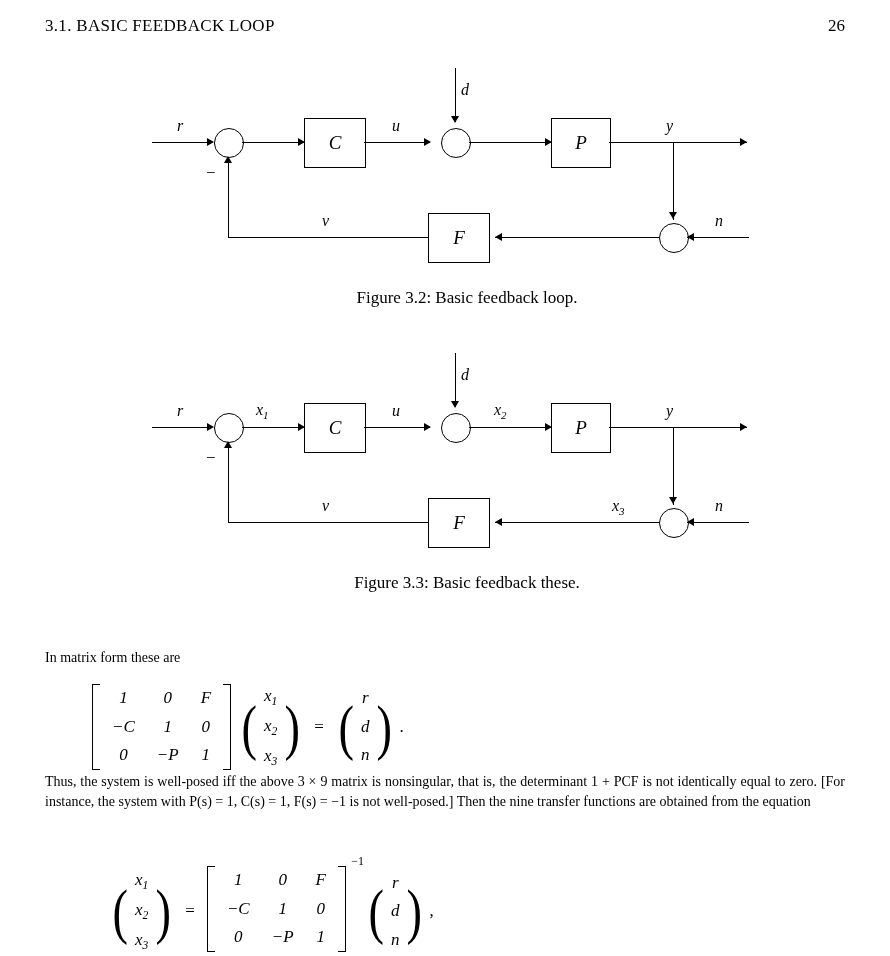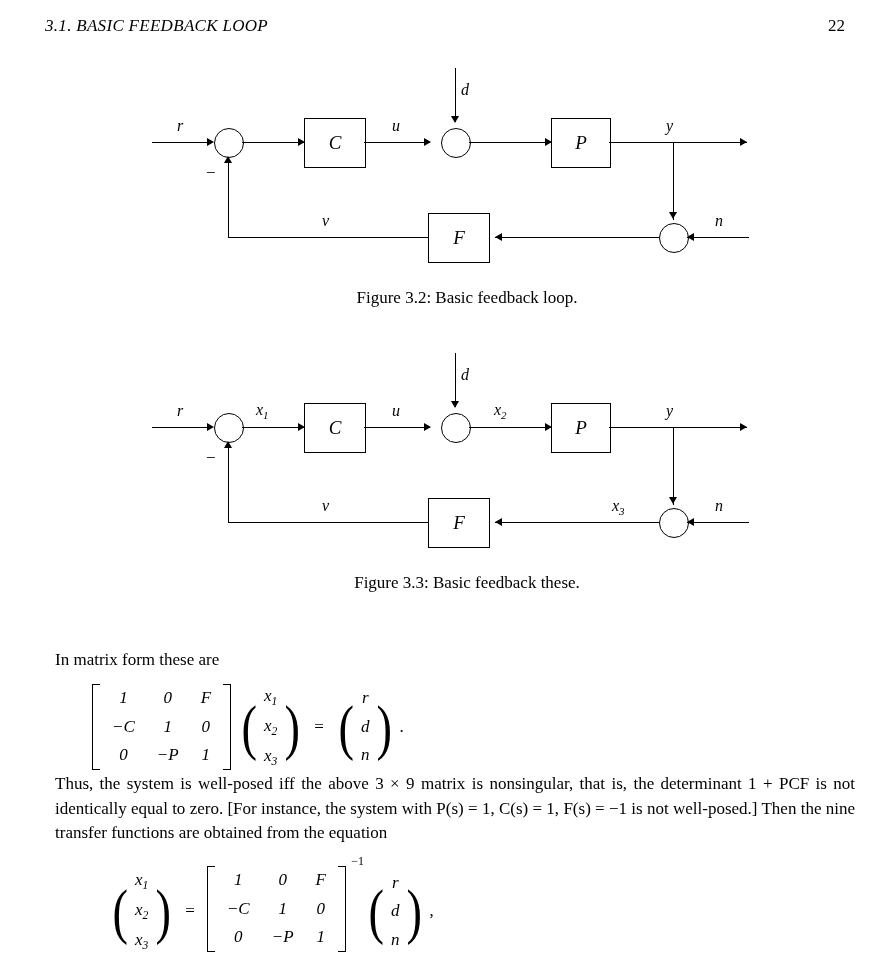--- a/index.html
+++ b/index.html
@@ -25,21 +25,20 @@
     position: absolute;
     top: 16px;
     left: 45px;
     right: 45px;
     height: 24px;
   }
   .header-title {
     position: absolute;
     left: 0;
     top: 0;
-    font-style: italic;
     font-size: 17px;
     letter-spacing: 0.3px;
   }
   .header-page {
     position: absolute;
     right: 0;
     top: 0;
     font-size: 17px;
   }
   
@@ -122,23 +121,23 @@
   .arr-u {
     position: absolute;
     width: 0; height: 0;
     border-bottom: 7px solid #000;
     border-left: 4px solid transparent;
     border-right: 4px solid transparent;
   }
   
   .para {
     position: absolute;
-    left: 55px;
+    left: 45px;
     width: 800px;
-    font-size: 17px;
+    font-size: 14px;
     line-height: 1.45;
     text-align: justify;
   }
   
   .eqn {
     position: absolute;
     display: flex;
     align-items: center;
     font-size: 17px;
   }
@@ -196,21 +195,21 @@
     padding-left: 5px;
   }
 </style>
 </head>
 <body>
 
 <div class="page">
 
   <div class="header">
     <div class="header-title">3.1.  BASIC FEEDBACK LOOP</div>
-    <div class="header-page">22</div>
+    <div class="header-page">26</div>
   </div>
 
   <div class="figure fig1">
 
     <div class="hline" style="left:152px; top:82px; width:60px;"></div>
     <div class="arr-r" style="left:207px; top:78px;"></div>
     <div class="lbl" style="left:177px; top:57px;">r</div>
 
     <div class="circ" style="left:214px; top:68px; width:28px; height:28px;"></div>
     <div class="minus" style="left:206px; top:103px;">−</div>

